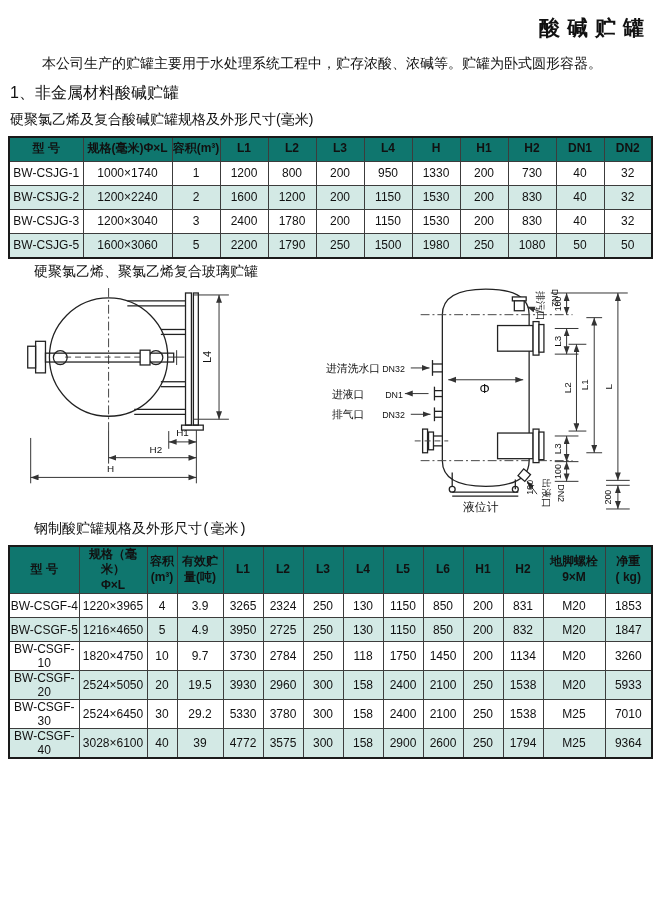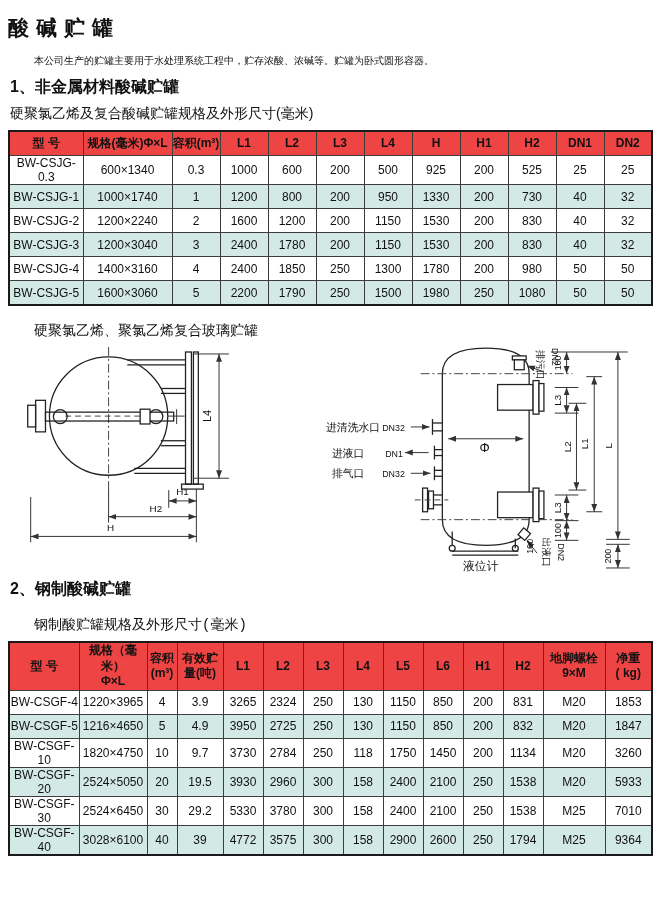--- a/index.html
+++ b/index.html
@@ -1,26 +1,26 @@
 <!DOCTYPE html>
 <html><head>
 <meta charset="utf-8">
 <style>
   html,body{margin:0;padding:0;background:#fff;}
   body{width:659px;font-family:"Liberation Sans","DejaVu Sans",sans-serif;color:#111;}
   .page{padding:10px 8px 4px 8px;}
-  .doc-title{text-align:left;font-size:21px;font-weight:bold;letter-spacing:7px;margin:4px 0 12px 0;}
-  .intro{font-size:10px;line-height:1.4;margin:0 6px 9px 6px;text-indent:2em;}
-  .sec-heading{font-size:16px;font-weight:bold;margin:4px 0 7px 2px;}
+  .doc-title{text-align:right;font-size:21px;font-weight:bold;letter-spacing:7px;margin:4px 0 12px 0;}
+  .intro{font-size:14px;line-height:1.4;margin:0 6px 9px 6px;text-indent:2em;}
+  .sec-heading{font-size:16px;font-weight:normal;margin:4px 0 7px 2px;}
   .caption{font-size:14px;margin:0 0 7px 2px;}
-  .caption.indent{margin-left:26px;margin-top:16px;margin-bottom:2px;}
+  .caption.indent{margin-left:26px;margin-top:4px;margin-bottom:2px;}
   table{border-collapse:collapse;table-layout:fixed;width:643px;border:2px solid #1a1a1a;}
   th,td{border:1px solid #3c3c3c;text-align:center;vertical-align:middle;
         font-size:12px;padding:0;height:23px;overflow:hidden;}
-  thead th{background:#ef4444;font-weight:bold;white-space:pre-line;font-size:12px;line-height:1.3;}
+  thead th{background:#0f766e;font-weight:bold;white-space:pre-line;font-size:12px;line-height:1.3;}
   tbody tr:nth-child(even) td{background:#d3e9e5;}
   #table2 thead th{height:46px;}
   .diagrams{display:flex;align-items:flex-start;height:233px;margin:2px 0 0 0;}
   svg{display:block;}
   svg text{font-family:"Liberation Sans","DejaVu Sans",sans-serif;fill:#111;}
   .dl{stroke:#333;stroke-width:1;fill:none;}
   .tk{stroke:#222;stroke-width:1.3;fill:none;}
   .tkw{stroke:#222;stroke-width:1.3;fill:#fff;}
   .cl{stroke:#444;stroke-width:1;stroke-dasharray:9 3 2 3;fill:none;}
   .dash{stroke:#444;stroke-width:1;stroke-dasharray:6 4;fill:none;}
@@ -64,34 +64,20 @@
         <th>L4</th>
         <th>H</th>
         <th>H1</th>
         <th>H2</th>
         <th>DN1</th>
         <th>DN2</th>
       </tr>
     </thead>
     <tbody>
         <tr>
-          <td>BW-CSJG-0.3</td>
-          <td>600×1340</td>
-          <td>0.3</td>
-          <td>1000</td>
-          <td>600</td>
-          <td>200</td>
-          <td>500</td>
-          <td>925</td>
-          <td>200</td>
-          <td>525</td>
-          <td>25</td>
-          <td>25</td>
-        </tr>
-        <tr>
           <td>BW-CSJG-1</td>
           <td>1000×1740</td>
           <td>1</td>
           <td>1200</td>
           <td>800</td>
           <td>200</td>
           <td>950</td>
           <td>1330</td>
           <td>200</td>
           <td>730</td>
@@ -118,34 +104,20 @@
           <td>3</td>
           <td>2400</td>
           <td>1780</td>
           <td>200</td>
           <td>1150</td>
           <td>1530</td>
           <td>200</td>
           <td>830</td>
           <td>40</td>
           <td>32</td>
-        </tr>
-        <tr>
-          <td>BW-CSJG-4</td>
-          <td>1400×3160</td>
-          <td>4</td>
-          <td>2400</td>
-          <td>1850</td>
-          <td>250</td>
-          <td>1300</td>
-          <td>1780</td>
-          <td>200</td>
-          <td>980</td>
-          <td>50</td>
-          <td>50</td>
         </tr>
         <tr>
           <td>BW-CSJG-5</td>
           <td>1600×3060</td>
           <td>5</td>
           <td>2200</td>
           <td>1790</td>
           <td>250</td>
           <td>1500</td>
           <td>1980</td>
@@ -306,21 +278,20 @@
       <line class="dl" x1="286" y1="198" x2="310" y2="198"></line>
       <line class="dl" x1="298" y1="8" x2="298" y2="198" marker-start="url(#arR)" marker-end="url(#arR)"></line>
       <text font-size="10" text-anchor="middle" transform="rotate(-90 292 103)" x="292" y="103">L</text>
       <line class="dl" x1="286" y1="203" x2="310" y2="203"></line>
       <line class="dl" x1="286" y1="227" x2="310" y2="227"></line>
       <line class="dl" x1="298" y1="203" x2="298" y2="227" marker-start="url(#arR)" marker-end="url(#arR)"></line>
       <text font-size="9" text-anchor="middle" transform="rotate(-90 291 215)" x="291" y="215">200</text>
     </svg>
   </div>
 
-  <div class="sec-heading">2、钢制酸碱贮罐</div>
 
   <div class="caption indent" style="margin-bottom:7px;font-family:Liberation Mono, monospace;">钢制酸贮罐规格及外形尺寸(毫米)</div>
 
   <table id="table2">
     <colgroup>
       <col style="width:70px">
         <col style="width:68px">
         <col style="width:30px">
         <col style="width:46px">
       <col style="width:40px">

